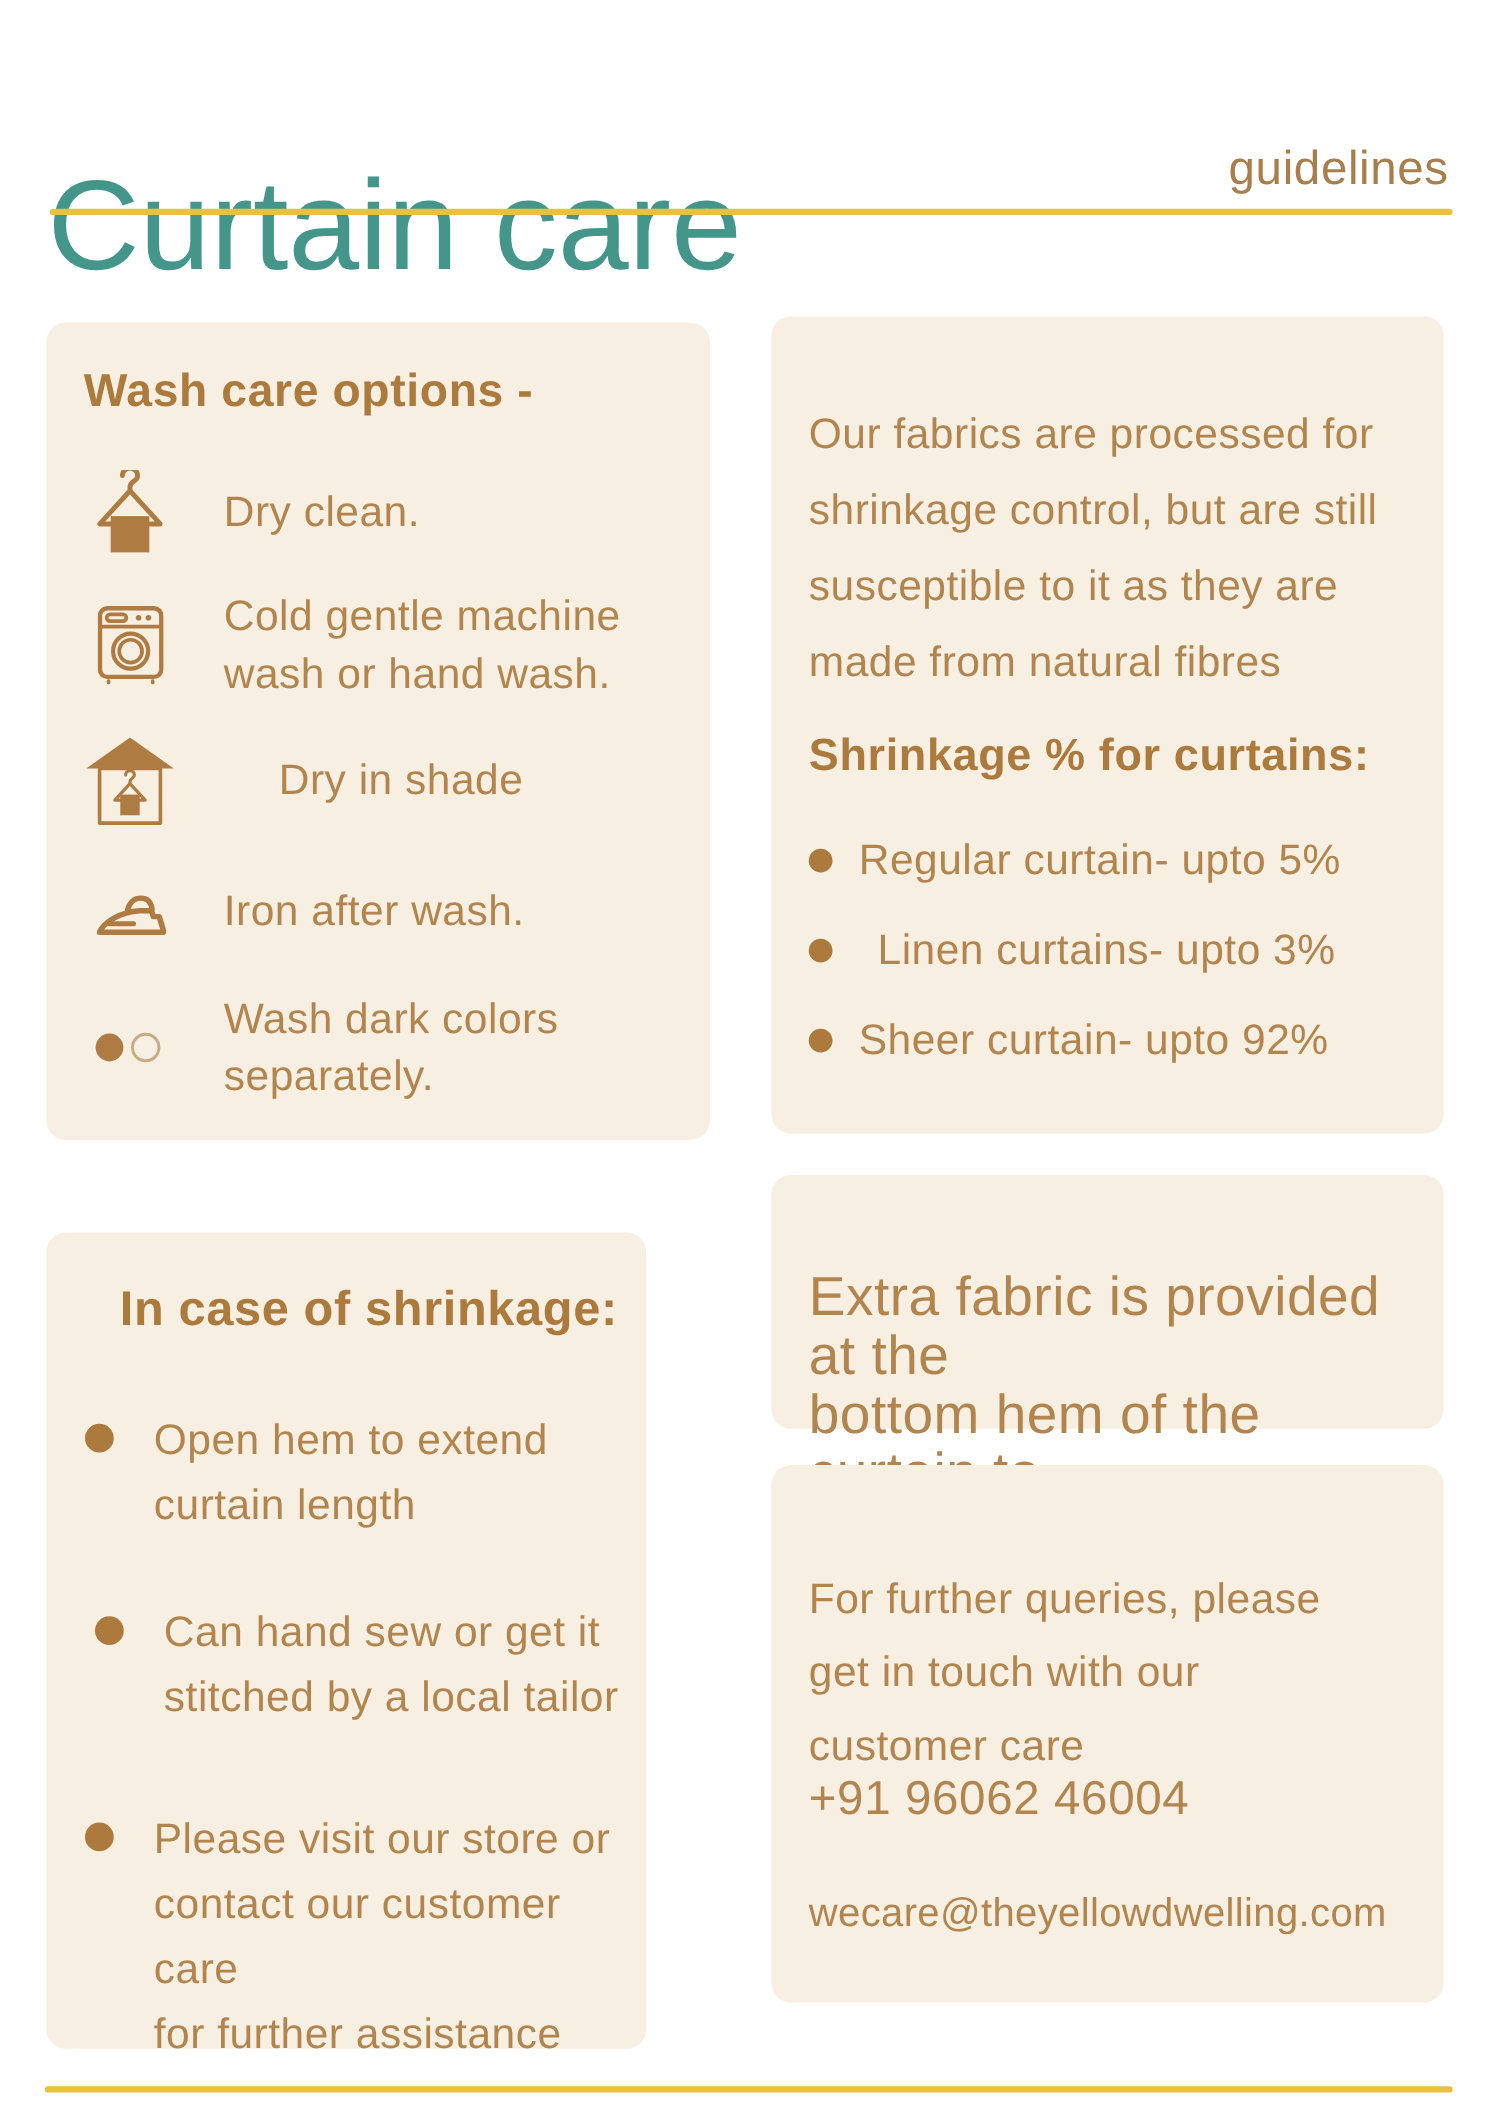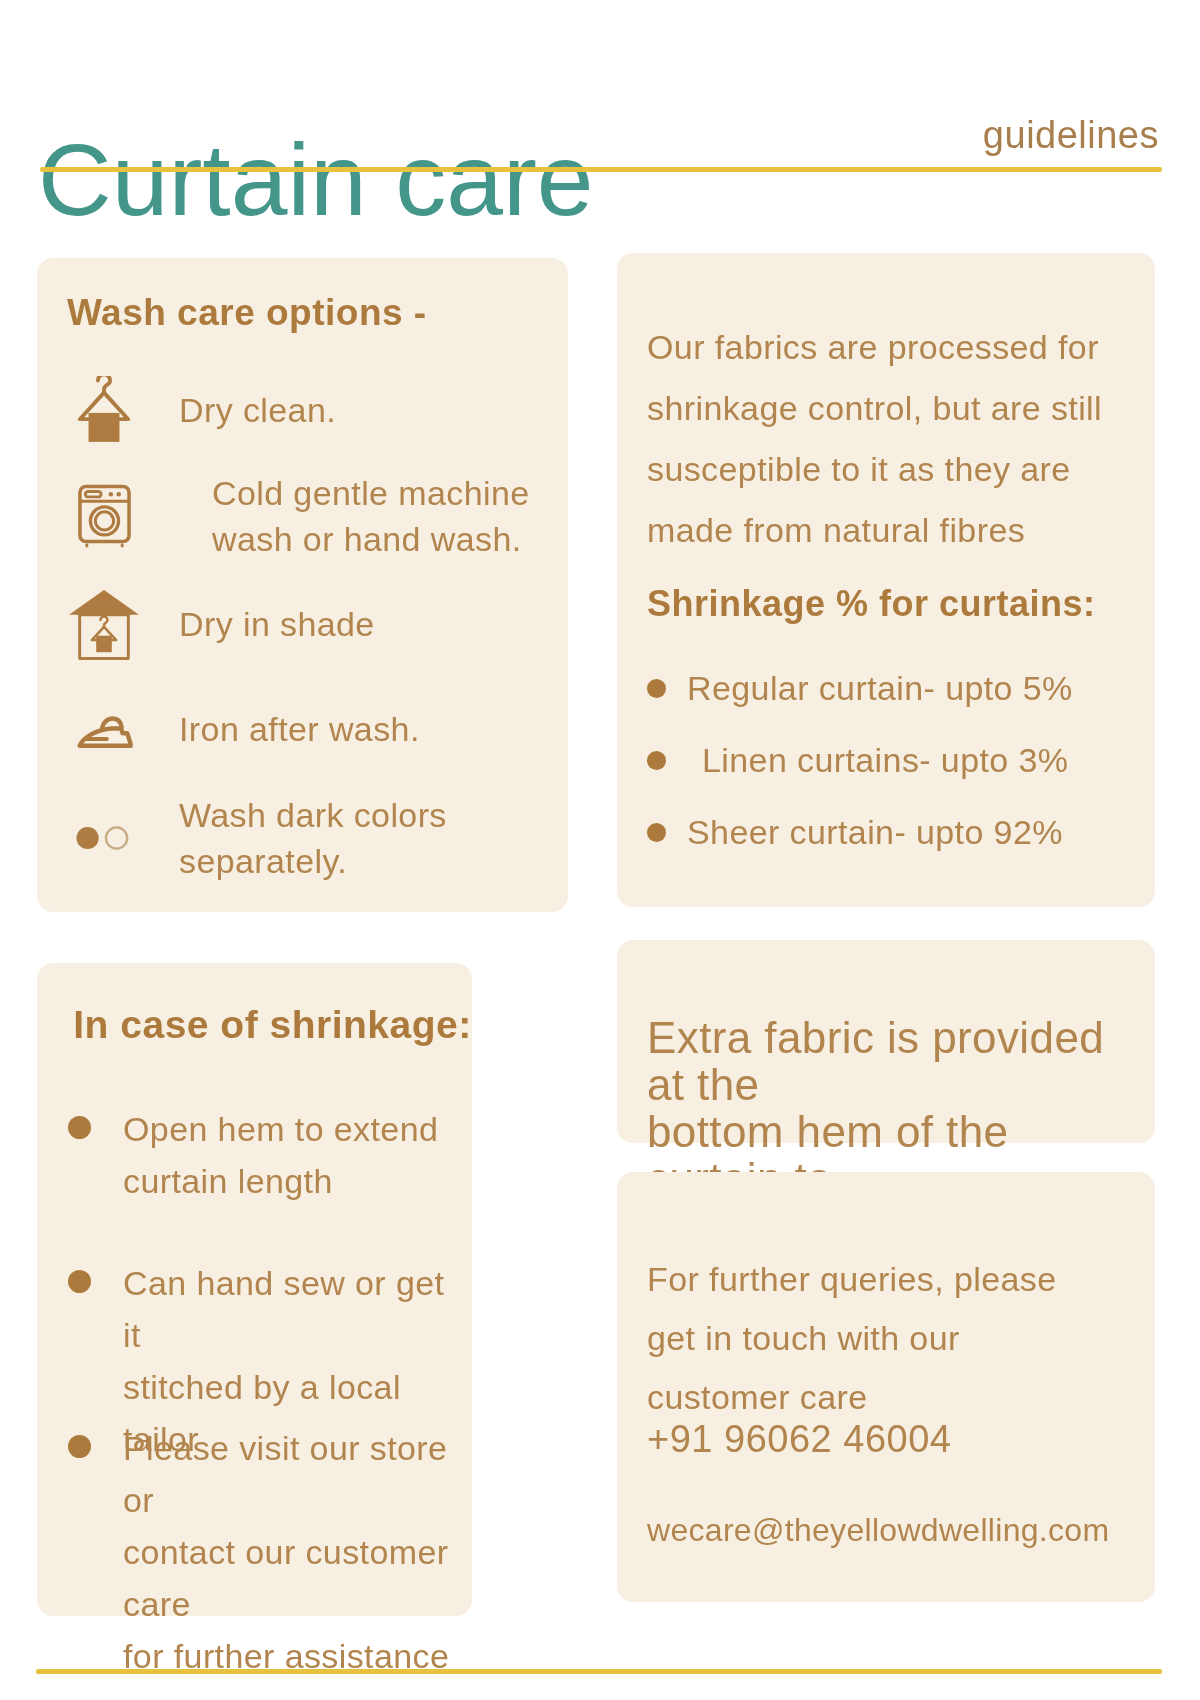--- a/index.html
+++ b/index.html
@@ -20,33 +20,33 @@
     position:absolute;right:41px;top:114px;
     font-size:38px;color:#a87e4c;letter-spacing:0.5px;
   }
   .rule{position:absolute;background:#e8c13e;height:5px;border-radius:2px;}
   .rule-top{left:40px;top:167px;width:1122px;}
   .rule-bottom{left:36px;top:1669px;width:1126px;}
   
   .box{position:absolute;background:#f7efe2;border-radius:16px;}
   .box-wash   {left:37px; top:258px; width:531px;height:654px;}
   .box-fabric {left:617px;top:253px; width:538px;height:654px;}
-  .box-case   {left:37px; top:963px; width:435px;height:653px;}
+  .box-case   {left:37px; top:986px; width:480px;height:653px;}
   .box-extra  {left:617px;top:940px; width:538px;height:203px;}
   .box-contact{left:617px;top:1172px;width:538px;height:430px;}
 
   .brown{color:#b2854f;}
   .bold-brown{color:#ac7a3c;font-weight:700;}
 
   
   .wash-heading{position:absolute;left:30px;top:34px;font-size:37px;letter-spacing:0.5px;}
   .wash-row{position:absolute;left:30px;right:14px;display:flex;align-items:center;}
   .r1{top:112px;height:80px;}
-  .r2{top:216px;height:84px;gap:33px;}
-  .r3{top:326px;height:80px;}
+  .r2{top:216px;height:84px;}
+  .r3{top:326px;height:80px;gap:44px;}
   .r4{top:440px;height:62px;}
   .r5{top:532px;height:96px;}
   .icon-cell{width:74px;flex:0 0 74px;display:flex;justify-content:center;align-items:center;}
   .wash-text{margin-left:38px;font-size:34px;line-height:46px;letter-spacing:0.4px;white-space:pre-line;}
   svg .stk{fill:none;stroke:#ae7c42;stroke-linecap:round;stroke-linejoin:round;}
   svg .fil{fill:#ae7c42;stroke:none;}
 
   
   .fabric-para{position:absolute;left:30px;right:20px;top:30px;
     font-size:34px;line-height:61px;letter-spacing:0.4px;white-space:pre-line;}

